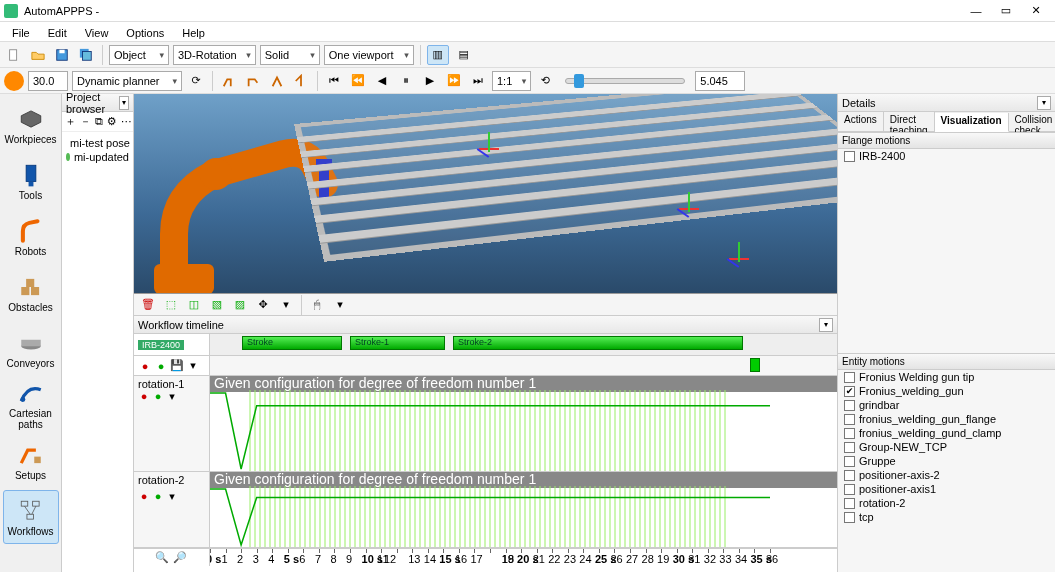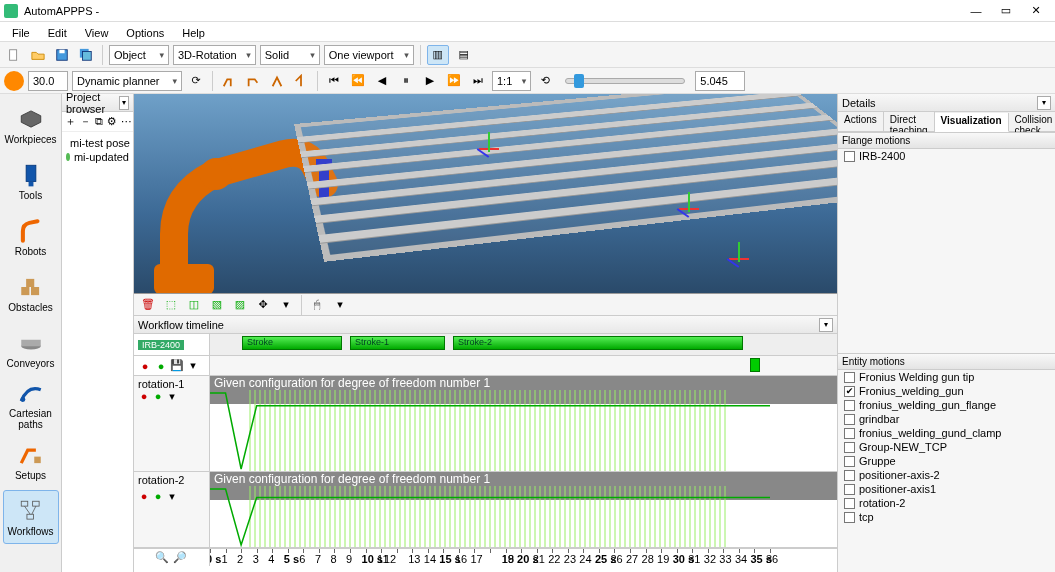--- a/index.html
+++ b/index.html
@@ -61,21 +61,21 @@
 .timeline-panel { flex:1; display:flex; flex-direction:column; min-height:0; background:#fff;}
 .timeline-panel .panel-header{font-size:10px;}
 .tl-top { display:flex; align-items:center; height:22px; border-bottom:1px solid #ccc;}
 .tl-left-head { width:76px; border-right:1px solid #ccc; height:100%; display:flex; align-items:center; padding:0 4px; gap:2px;}
 .tl-track-head { width:76px; border-right:1px solid #ccc; background:#f6f6f6; font-size:10px; padding:2px 4px;}
 .tl-strip { flex:1; position:relative; height:100%; background:#eee; overflow:hidden;}
 .seg { position:absolute; top:2px; height:14px; background:linear-gradient(#5e5,#0a0); border:1px solid #070; font-size:9px; color:#042; padding:0 4px; overflow:hidden; white-space:nowrap;}
 
 .tl-row { display:flex; border-bottom:1px solid #ccc; }
 .tl-chart { flex:1; position:relative; background:#fff; overflow:hidden;}
-.cfg-banner { position:absolute; left:0; right:0; top:0; height:28px; background:#888; color:#fff; font-size:12px; padding:0 4px; line-height:14px;}
+.cfg-banner { position:absolute; left:0; right:0; top:0; height:16px; background:#888; color:#fff; font-size:14px; padding:0 4px; line-height:14px;}
 .tl-chart svg { position:absolute; left:0; top:14px; }
 .tick-line { stroke:#9e6; stroke-width:1;}
 .data-line { stroke:#0a0; stroke-width:1.5; fill:none;}
 
 .ruler { height:18px; display:flex; border-top:1px solid #ccc;}
 .ruler-left { width:76px; border-right:1px solid #ccc; display:flex; align-items:center; justify-content:center; gap:4px;}
 .ruler-body { flex:1; position:relative; background:#fff; font-size:9px; overflow:hidden;}
 .ruler-body .tick { position:absolute; top:0; width:1px; height:4px; background:#666;}
 .ruler-body .lbl { position:absolute; top:4px; transform:translateX(-4px);}
 
@@ -709,28 +709,28 @@
         <div class="chk-row">
           <span class="chk"></span>
           <span>Fronius Welding gun tip</span>
         </div>
         <div class="chk-row">
           <span class="chk">✔</span>
           <span>Fronius_welding_gun</span>
         </div>
         <div class="chk-row">
           <span class="chk"></span>
+          <span>grindbar</span>
+        </div>
+        <div class="chk-row">
+          <span class="chk"></span>
           <span>fronius_welding_gun_flange</span>
         </div>
         <div class="chk-row">
           <span class="chk"></span>
-          <span>grindbar</span>
-        </div>
-        <div class="chk-row">
-          <span class="chk"></span>
           <span>fronius_welding_gund_clamp</span>
         </div>
         <div class="chk-row">
           <span class="chk"></span>
           <span>Group-NEW_TCP</span>
         </div>
         <div class="chk-row">
           <span class="chk"></span>
           <span>Gruppe</span>
         </div>

